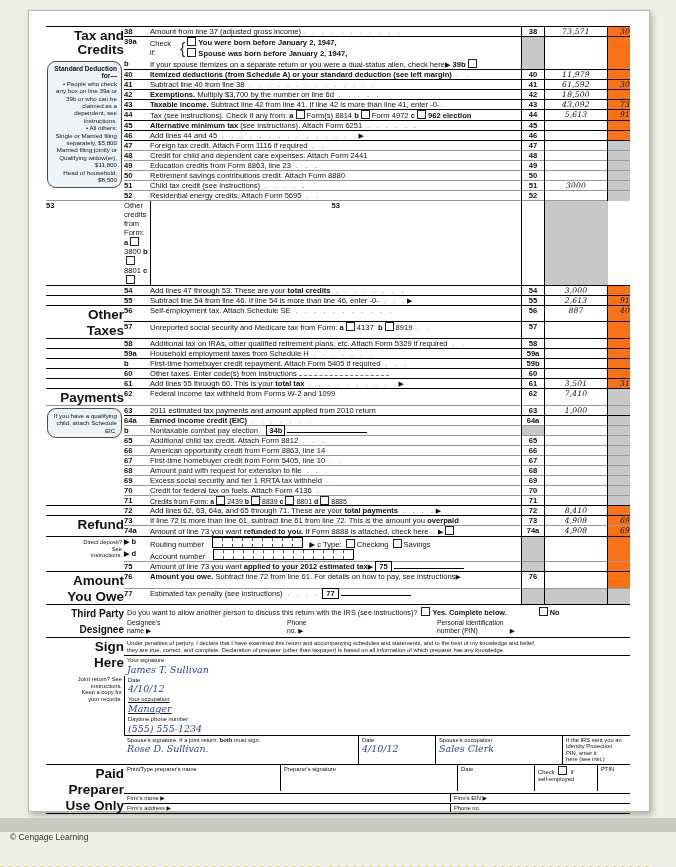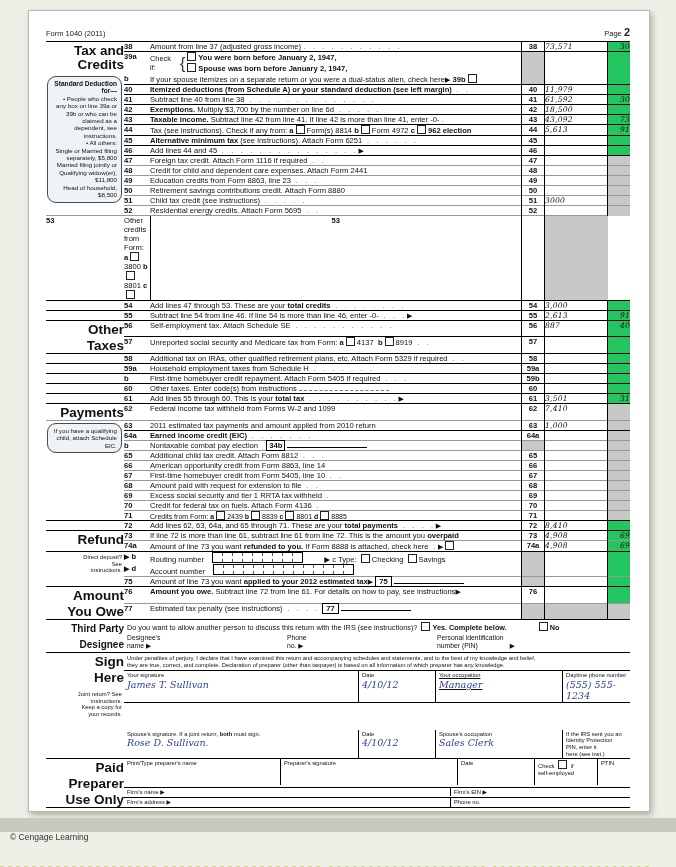--- a/index.html
+++ b/index.html
@@ -31,23 +31,23 @@
           padding-top:1px;}
   .desc{padding-top:1px;padding-right:2px;}
   .bx{display:inline-block;width:7px;height:7px;border:1px solid #222;
       background:#fff;vertical-align:-1px;margin:0 2px;}
   .dots{letter-spacing:2.6px;color:#555;}
   b{font-weight:bold;}
 
   
   .lnum{width:22px;border-left:1.3px solid #000;border-right:1.3px solid #000;
         text-align:center;font-weight:bold;font-size:7.4px;background:#fff;}
-  .dol{width:62px;border-right:1px solid #000;text-align:left;
+  .dol{width:62px;border-right:1px solid #000;text-align:center;
        padding-right:3px;background:#fff;}
-  .cts{width:22px;text-align:right;padding-right:3px;background:#22c55e;}
+  .cts{width:22px;text-align:right;padding-right:3px;background:#f97316;}
   .shade{background:#c8c8c8;}
   .hw{font-family:"DejaVu Serif", serif;font-style:italic;color:#2b3fa0;
       font-size:9px;letter-spacing:.2px;}
 
   .rowline td{border-top:1.1px solid #000;}
   .thin td{border-top:.6px solid #999;}
 
   
   .note{border:1px solid #4a4a4a;border-radius:9px;background:#eef3f8;
         font-size:6.2px;line-height:7.4px;padding:3px 4px;margin:2px 2px 2px 1px;}
@@ -68,27 +68,20 @@
   .grid i:last-child{border-right:0;}
   .dgrid i{border-right:1px dashed #555;}
 </style>
 </head>
 <body>
 
 <div class="page-shadow"></div>
 
 <div class="sheet">
 
-  <div class="hdr">
-    <span>Form 1040 (2011)</span>
-    <span class="pg">
-      <span>Page</span>
-      <b>2</b>
-    </span>
-  </div>
 
   <table class="form">
 
     <tbody>
         <tr>
       <td class="lblcol" rowspan="2">
         <div class="secttl">Tax and Credits</div>
       </td>
       <td class="numcol">38</td>
       <td class="desc">
@@ -492,21 +485,21 @@
         <div class="tiny" style="padding:2px 2px 0 2px;">
           <div>Direct deposit?</div>
           <div>See</div>
           <div>instructions.</div>
         </div>
       </td>
       <td class="numcol"><span class="arrw">▶</span>&nbsp;<span>b</span></td>
       <td class="desc">
         <span>Routing number</span>
         <span class="grid dgrid" style="margin-left:6px;"><i></i><i></i><i></i><i></i><i></i><i></i><i></i><i></i><i></i></span>
-        <span style="margin-left:19px;">▶ c Type:</span>
+        <span style="margin-left:4px;">▶ c Type:</span>
         <span class="bx"></span><span>Checking</span>
         <span class="bx"></span><span>Savings</span>
       </td>
       <td class="lnum shade"></td>
       <td class="dol"></td>
       <td class="cts"></td>
     </tr>
 
     <tr>
       <td class="numcol"><span class="arrw">▶</span>&nbsp;<span>d</span></td>
@@ -603,21 +596,21 @@
       <td colspan="5">
         <div class="tiny" style="padding:2px 3px;">
           <div>Under penalties of perjury, I declare that I have examined this return and accompanying schedules and statements, and to the best of my knowledge and belief,</div>
           <div>they are true, correct, and complete. Declaration of preparer (other than taxpayer) is based on all information of which preparer has any knowledge.</div>
         </div>
       </td>
     </tr>
 
     <tr>
       <td colspan="5" style="border-top:1.1px solid #000;">
-        <div style="display:flex;">
+        <div style="display:flex;flex-direction:column;">
           <div style="width:228px;padding:1px 3px;">
             <div class="tiny">Your signature</div>
             <div class="sigline">James T. Sullivan</div>
           </div>
           <div class="cell" style="width:70px;">
             <div class="tiny">Date</div>
             <div class="sigline">4/10/12</div>
           </div>
           <div class="cell" style="width:120px;text-decoration:underline;">
             <div class="tiny">Your occupation</div>
@@ -626,21 +619,21 @@
           <div class="cell" style="flex:1;">
             <div class="tiny">Daytime phone number</div>
             <div class="sigline">(555) 555-1234</div>
           </div>
         </div>
       </td>
     </tr>
 
     <tr>
       <td colspan="5" style="border-top:1.1px solid #000;">
-        <div style="display:flex;margin-top:27px;">
+        <div style="display:flex;">
           <div style="width:228px;padding:1px 3px;">
             <div class="tiny"><span>Spouse's signature. If a joint return, </span><b>both</b><span> must sign.</span></div>
             <div class="sigline">Rose D. Sullivan.</div>
           </div>
           <div class="cell" style="width:70px;">
             <div class="tiny">Date</div>
             <div class="sigline">4/10/12</div>
           </div>
           <div class="cell" style="width:120px;">
             <div class="tiny">Spouse's occupation</div>

